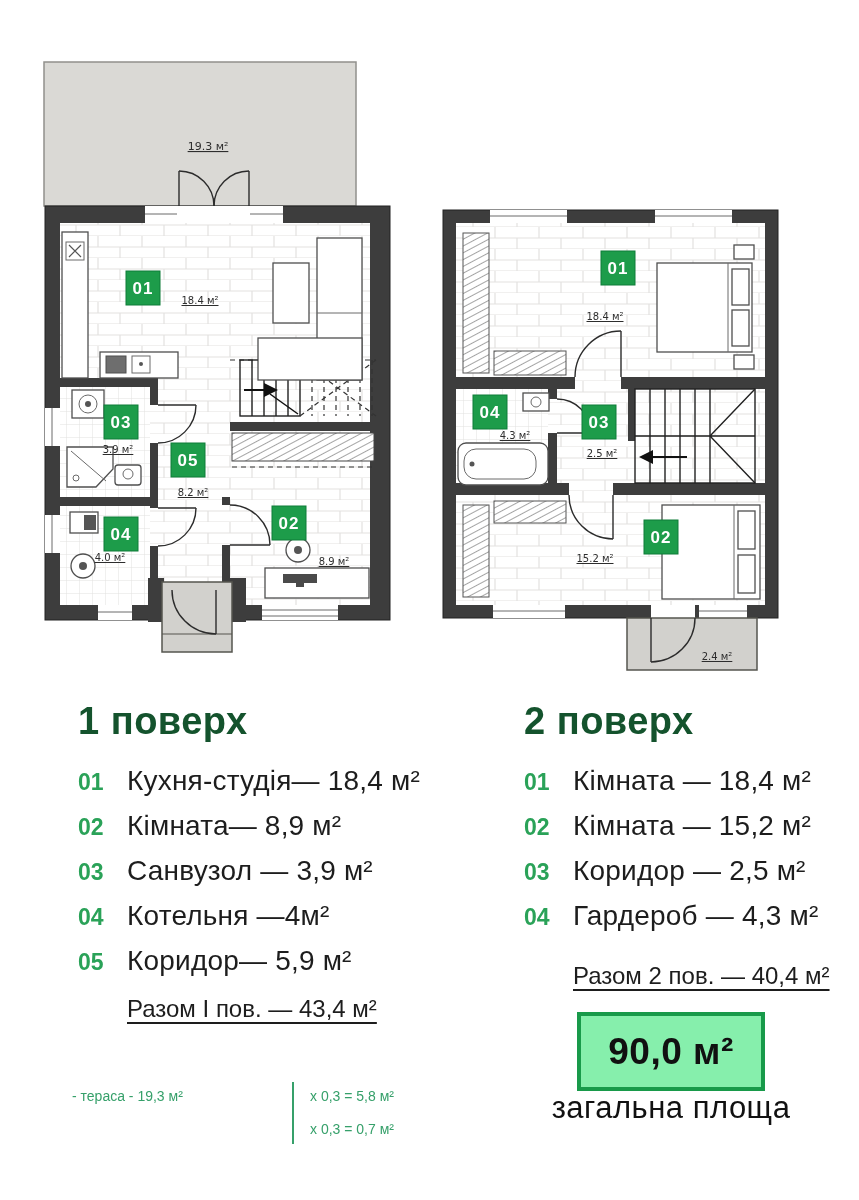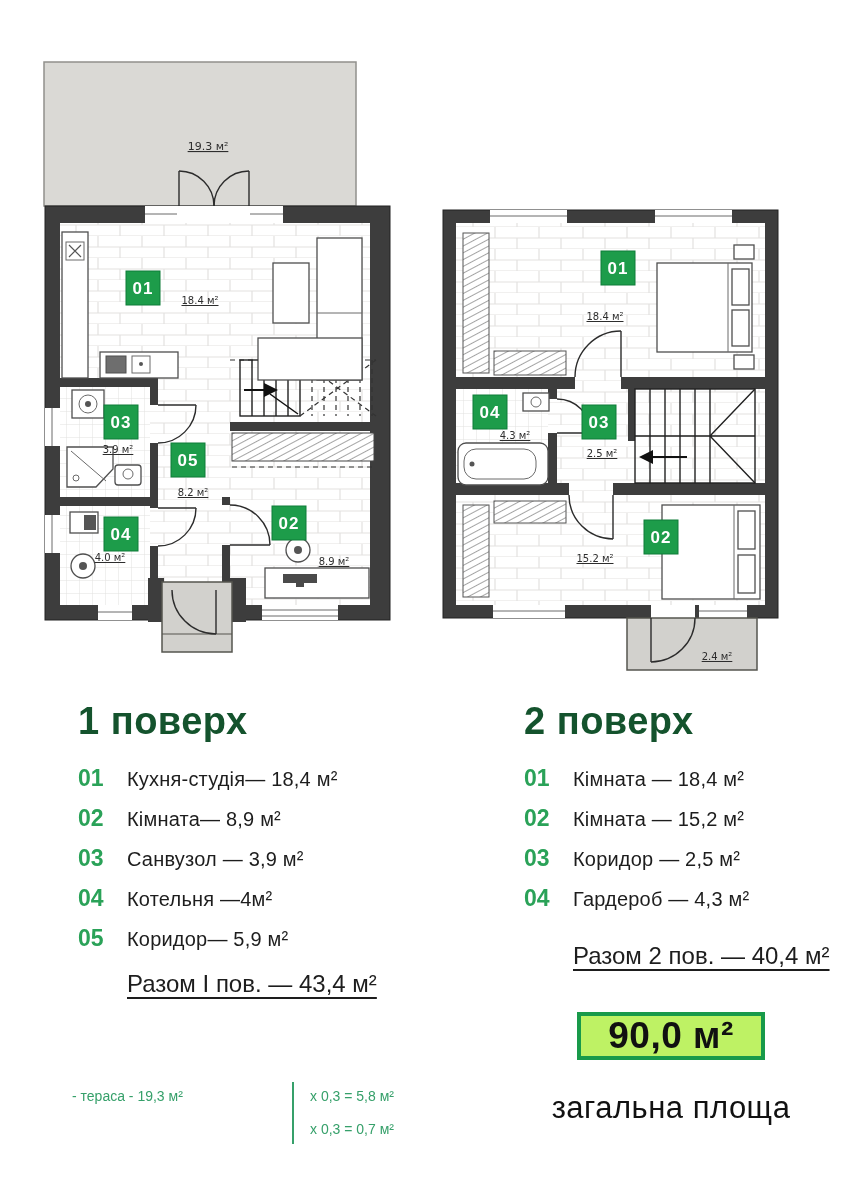--- a/index.html
+++ b/index.html
@@ -30,28 +30,28 @@
   .furn{fill:#ffffff;stroke:#4f4f4f;stroke-width:1.3;}
   .thin{fill:none;stroke:#6a6a6a;stroke-width:1;}
   .doorarc{fill:none;stroke:#2c2c2c;stroke-width:1.4;}
   .treads{fill:none;stroke:#222;stroke-width:1.4;}
   .dash{fill:none;stroke:#333;stroke-width:1.2;stroke-dasharray:5 4;}
   
   .legend{position:absolute;width:360px;}
   .legend-title{font-size:38px;font-weight:bold;color:#14532d;margin:0 0 22px 0;letter-spacing:.5px;}
   .legend-item{display:flex;align-items:baseline;margin-bottom:13px;}
   .li-num{color:var(--number-green);font-weight:bold;font-size:23px;width:49px;flex:none;}
-  .li-label{font-size:20px;color:var(--ink);letter-spacing:.2px;}
+  .li-label{font-size:28px;color:var(--ink);letter-spacing:.2px;}
   .legend-total{margin:18px 0 0 49px;font-size:24px;text-decoration:underline;
                 text-underline-offset:5px;color:var(--ink);}
   .legend-total.l2{margin-top:30px;}
   
-  .total-box{position:absolute;left:577px;top:1012px;width:188px;height:48px;
+  .total-box{position:absolute;left:577px;top:1012px;width:188px;height:79px;
              border:4px solid var(--box-green);display:flex;align-items:center;
-             justify-content:center;background:#bef264;}
+             justify-content:center;background:#86efac;}
   .total-box span{font-size:37px;font-weight:bold;color:#111;letter-spacing:.5px;}
   .total-caption{position:absolute;left:515px;top:1090px;width:312px;text-align:center;
                  font-size:31px;font-weight:normal;color:#111;letter-spacing:.5px;}
   
   .coeff{position:absolute;left:72px;top:1080px;display:flex;align-items:stretch;
          color:var(--coeff-green);font-size:14px;line-height:33px;}
   .coeff-col{display:flex;flex-direction:column;}
   .coeff-col.left{width:208px;}
   .coeff-divider{width:2px;background:var(--coeff-green);margin:2px 12px;}
   .coeff-col.right{padding-left:4px;}

